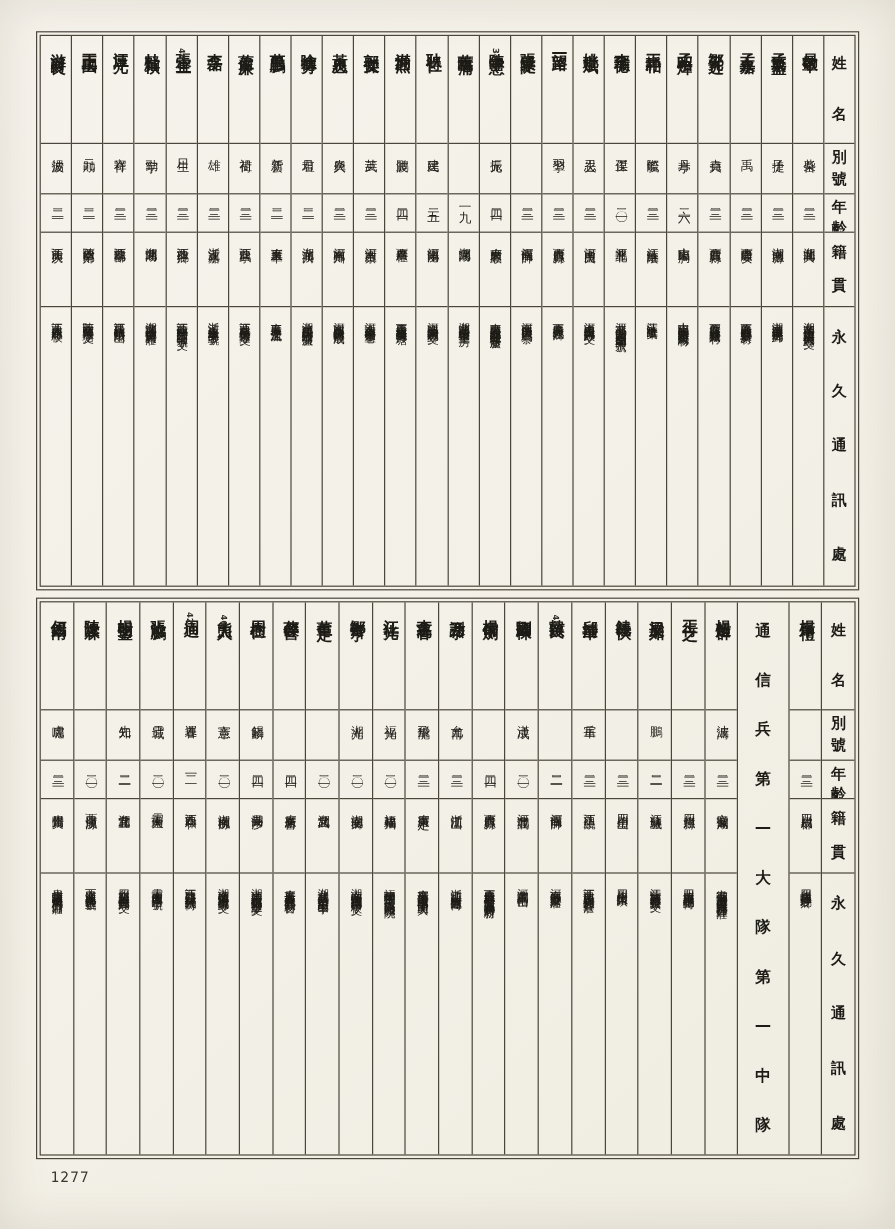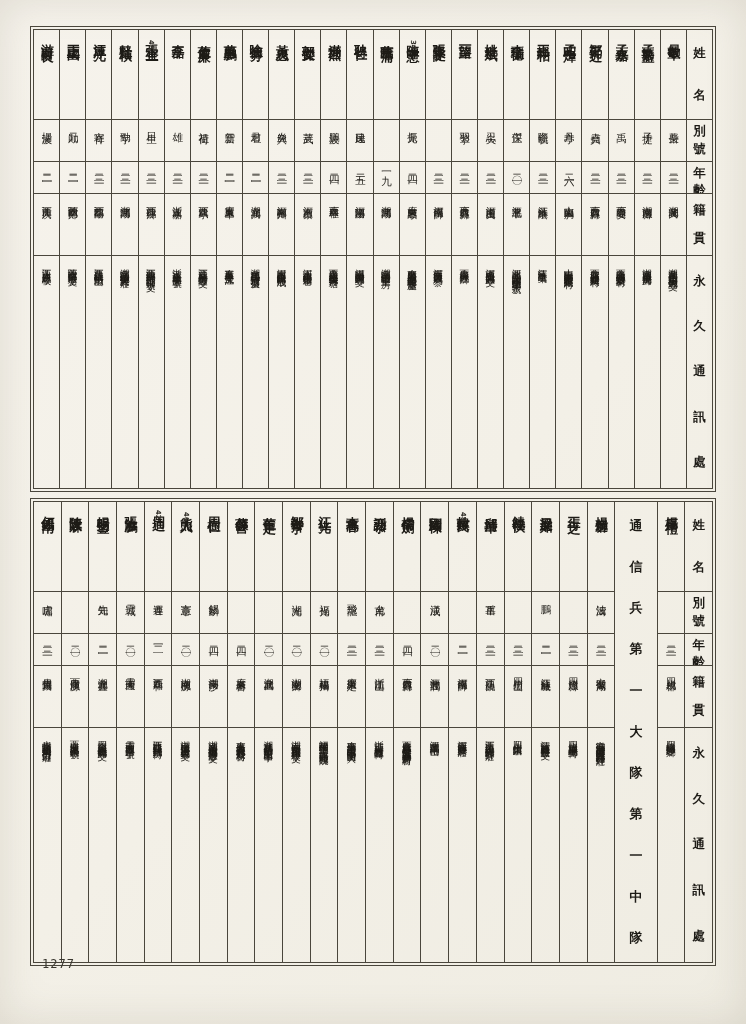--- a/index.html
+++ b/index.html
@@ -77,21 +77,21 @@
     display:flex;flex-direction:column;
     justify-content:space-around;align-items:center;
     height:100%;width:100%;
     padding:3px 0;box-sizing:border-box;
   }
   .spread span{display:block;}
   .hdr-txt{font-size:12.5px;font-weight:bold;}
   .divider-cell{height:100%;border-bottom:none;}
   .divider-txt{font-size:13px;font-weight:bold;}
   .page-number{
-    position:absolute;left:42px;bottom:53px;
+    position:absolute;left:42px;bottom:36px;
     font-size:12px;color:#3a372f;
     font-family:"DejaVu Sans Mono","Liberation Mono",monospace;
     letter-spacing:1px;
   }
 </style>
 </head>
 <body>
 
 <div class="page">
 

